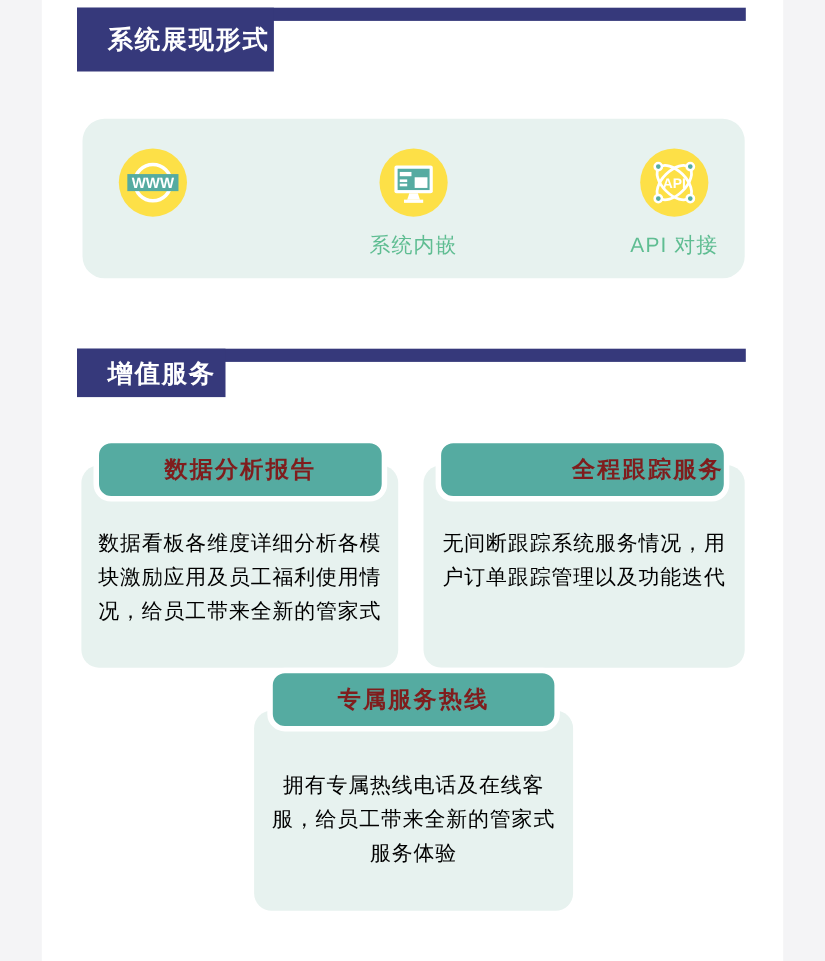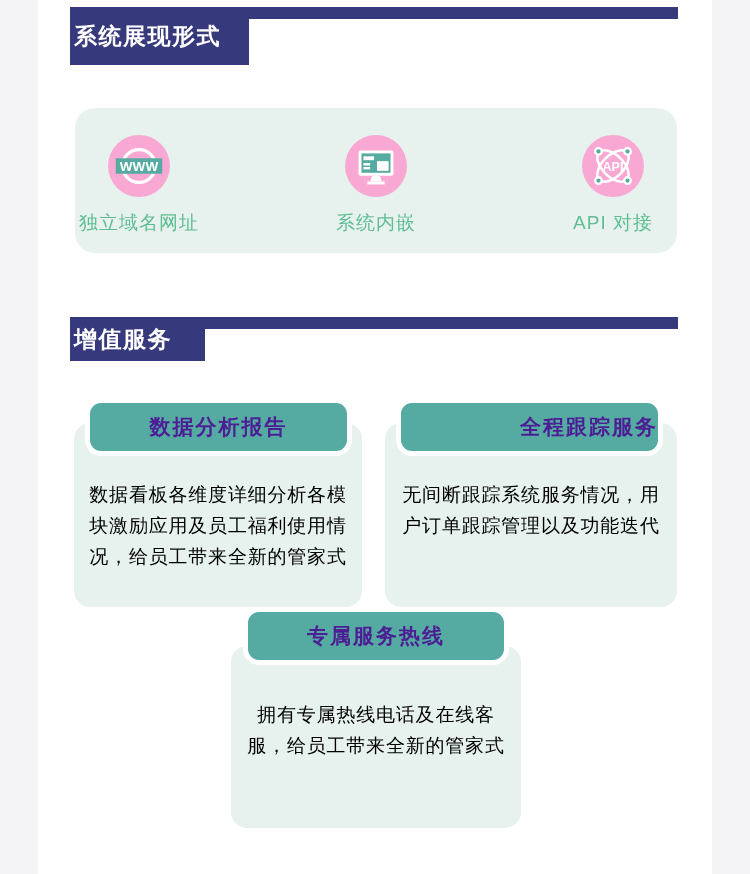--- a/index.html
+++ b/index.html
@@ -8,57 +8,57 @@
     background:#f4f4f6;
     font-family:"Liberation Sans","DejaVu Sans",sans-serif;
     overflow:hidden;
   }
   .col{position:absolute;left:38px;top:0;width:674px;height:874px;background:#ffffff;}
 
   
   .hdr-bar{position:absolute;left:70px;width:608px;height:12px;background:#36397B;}
   .hdr-block{
     position:absolute;left:70px;background:#36397B;color:#ffffff;
-    display:flex;align-items:center;padding-left:4px;box-sizing:border-box;
+    display:flex;align-items:center;padding-left:28px;box-sizing:border-box;
     font-size:23px;font-weight:bold;letter-spacing:1.5px;
   }
   .hdr-block.h1{top:7px;height:58px;width:179px;}
   .hdr-bar.h1{top:7px;}
   .hdr-block.h2{top:317px;height:44px;width:135px;}
   .hdr-bar.h2{top:317px;}
 
   
   .panel{
     position:absolute;left:75px;top:108px;width:602px;height:145px;
     background:#E7F2EF;border-radius:20px;
     display:flex;justify-content:space-between;align-items:flex-start;
     padding:0;box-sizing:border-box;
   }
   .feature{width:128px;margin-top:27px;display:flex;flex-direction:column;align-items:center;}
   .feature:first-child{margin-left:0;}
   .icon-circle{
-    width:62px;height:62px;border-radius:50%;background:#f9a8d4;
+    width:62px;height:62px;border-radius:50%;background:#fde047;
     display:flex;align-items:center;justify-content:center;
   }
   .icon-circle svg{display:block;}
   .feature-label{
     margin-top:13px;color:#5FBD92;font-size:19px;letter-spacing:1px;white-space:nowrap;
   }
 
   
   .card{
     position:absolute;background:#E7F2EF;border-radius:16px;box-sizing:border-box;
   }
   .card1{left:74px;top:423px;width:288px;height:184px;}
   .card2{left:385px;top:423px;width:292px;height:184px;}
   .card3{left:231px;top:646px;width:290px;height:182px;}
   .pill{
     position:absolute;box-sizing:border-box;
     background:#55ABA1;border:5px solid #ffffff;border-radius:16px;
-    color:#4c1d95;font-size:21px;font-weight:bold;letter-spacing:2px;
+    color:#7f1d1d;font-size:21px;font-weight:bold;letter-spacing:2px;
     display:flex;align-items:center;justify-content:center;white-space:nowrap;
   }
   .pill1{left:85px;top:398px;width:267px;height:58px;}
   .pill2{left:396px;top:398px;width:267px;height:58px;justify-content:flex-end;}
   .pill3{left:243px;top:607px;width:266px;height:58px;}
   .card-body{
     position:absolute;left:0;right:0;text-align:center;
     color:#000000;font-size:19px;letter-spacing:0.8px;line-height:31px;
   }
   .card1 .card-body,.card2 .card-body{top:56px;}
@@ -79,21 +79,20 @@
 
 
   <div class="feature">
     <div class="icon-circle">
       <svg width="62" height="62" viewBox="0 0 64 64">
         <circle cx="32" cy="32" r="17" fill="none" stroke="#ffffff" stroke-width="3.4"></circle>
         <rect x="8" y="24" width="48" height="16" fill="#55ABA1"></rect>
         <text x="32" y="37" text-anchor="middle" fill="#ffffff" font-family="Liberation Sans, sans-serif" font-size="14" font-weight="bold">WWW</text>
       </svg>
     </div>
-    <div class="feature-label">独立域名网址</div>
   </div>
 
   <div class="feature">
     <div class="icon-circle">
       <svg width="62" height="62" viewBox="0 0 64 64">
         <rect x="14" y="16" width="36" height="26" rx="2" fill="#ffffff"></rect>
         <rect x="17" y="19" width="30" height="20" fill="#55ABA1"></rect>
         <rect x="19" y="22" width="11" height="4" fill="#ffffff"></rect>
         <rect x="19" y="29" width="7" height="2.5" fill="#ffffff"></rect>
         <rect x="19" y="33" width="7" height="2.5" fill="#ffffff"></rect>
@@ -149,17 +148,18 @@
   </div>
 </div>
 <div class="pill pill2">
   <span>全程跟踪服务</span>
 </div>
 
 <div class="card card3">
   <div class="card-body">
     <div>拥有专属热线电话及在线客</div>
     <div>服，给员工带来全新的管家式</div>
+    <div>服务体验</div>
   </div>
 </div>
 <div class="pill pill3">
   <span>专属服务热线</span>
 </div>
 
 </body></html>

